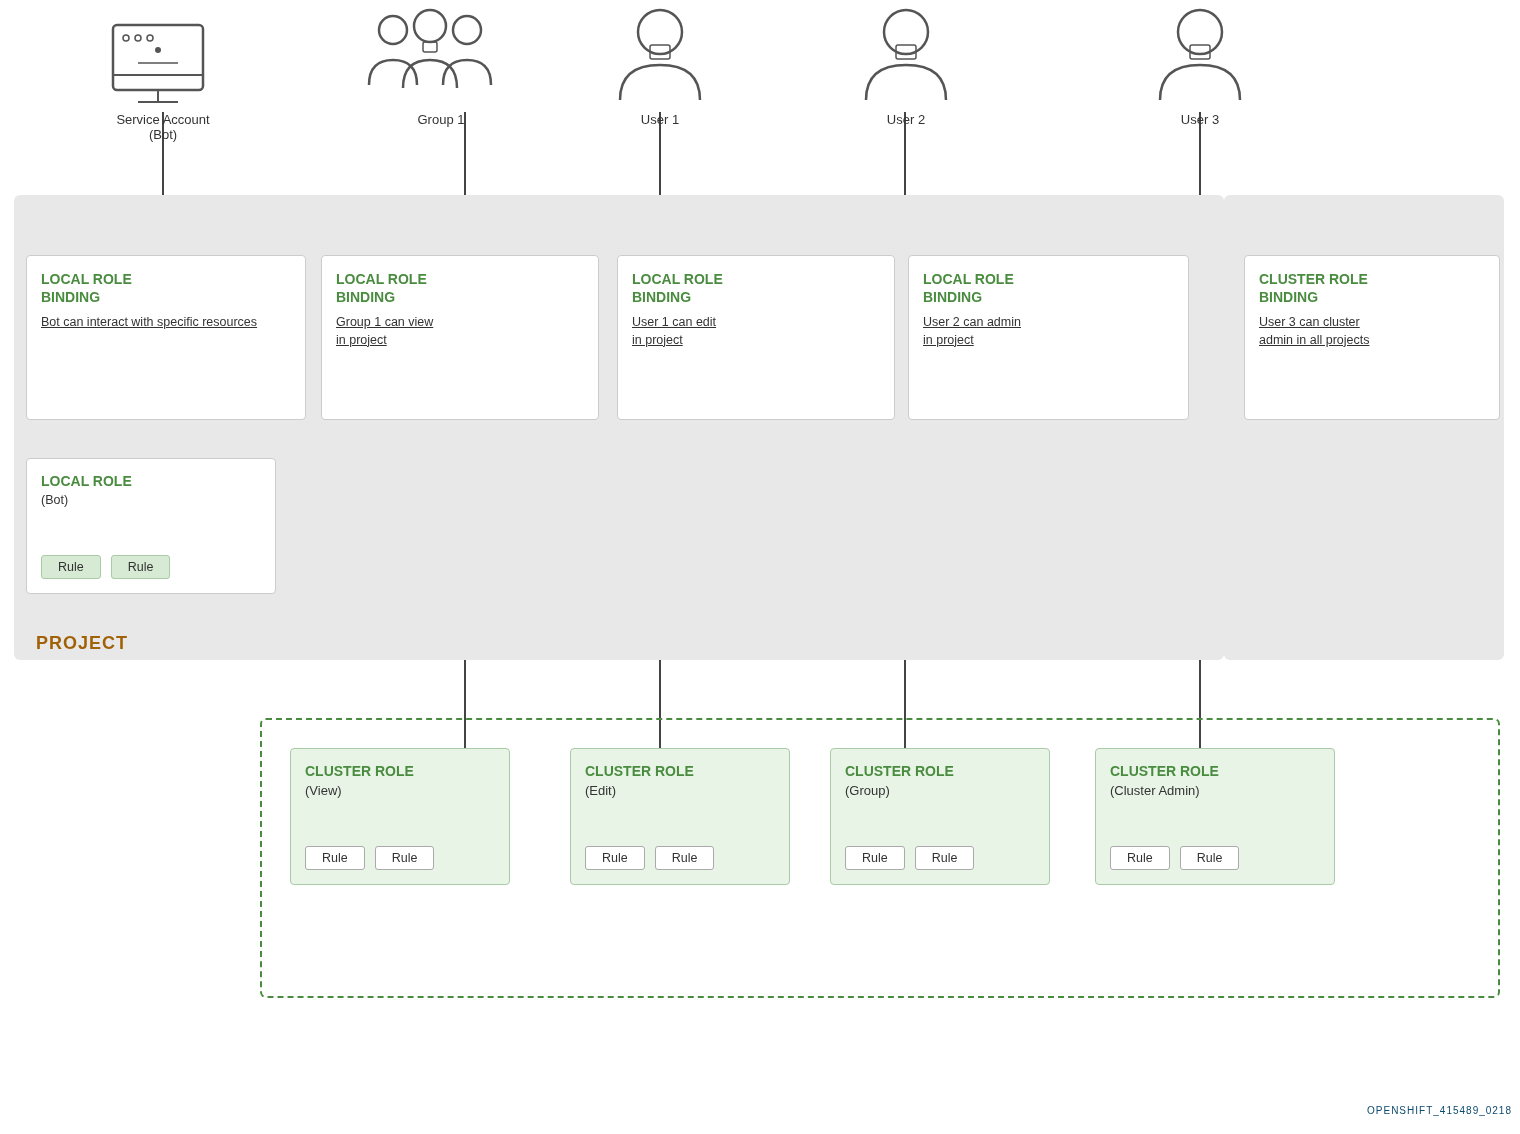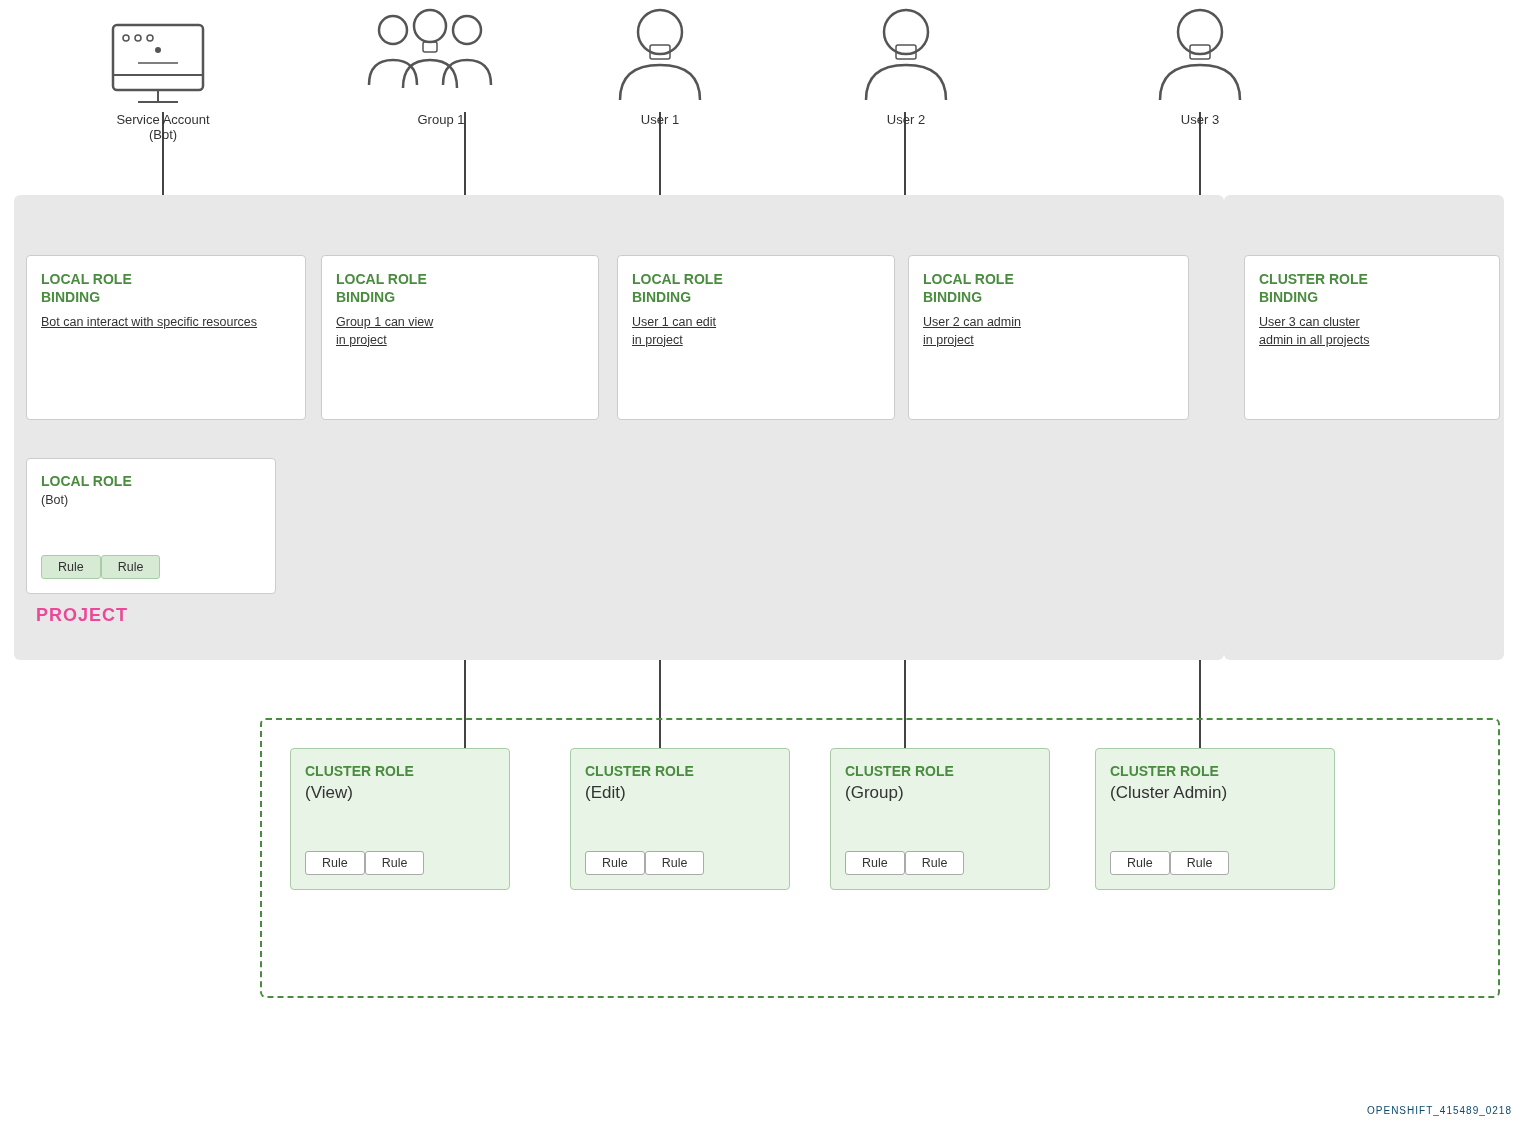--- a/index.html
+++ b/index.html
@@ -68,20 +68,21 @@
     }
 
     .local-role-card .card-subtitle {
       font-size: 12.5px;
       color: #333;
       margin-bottom: 24px;
     }
 
     .rules-row {
       display: flex;
+      gap: 10px;
       margin-top: 48px;
     }
 
     .rule-badge {
       border: 1.5px solid #aaa;
       border-radius: 3px;
       padding: 4px 16px;
       font-size: 12.5px;
       color: #333;
       background: #fff;
@@ -102,21 +103,21 @@
     }
 
     .cluster-role-card .card-title {
       font-weight: bold;
       font-size: 14px;
       color: #4a8c3f;
       margin-bottom: 4px;
     }
 
     .cluster-role-card .card-subtitle {
-      font-size: 17px;
+      font-size: 13px;
       color: #333;
       margin-bottom: 12px;
     }
 
     
     .watermark {
       position: absolute;
       bottom: 18px;
       right: 8px;
       font-size: 10px;
@@ -217,21 +218,21 @@
   <div class="actor" style="position:absolute; left:858px; top:112px; width:96px; text-align:center;">
     <span>User 2</span>
   </div>
   <div class="actor" style="position:absolute; left:1152px; top:112px; width:96px; text-align:center;">
     <span>User 3</span>
   </div>
 
   <div style="position:absolute; left:14px; top:195px; width:1210px; height:465px; background:#e8e8e8; border-radius:6px;">
   </div>
 
-  <div style="position:absolute; left:36px; top:605px; font-weight:bold; font-size:18px; color:#ec4899; letter-spacing:1px;">
+  <div style="position:absolute; left:36px; top:633px; font-weight:bold; font-size:18px; color:#a16207; letter-spacing:1px;">
     <span>PROJECT</span>
   </div>
 
   <div class="binding-card" style="left:26px; top:255px; width:280px; min-height:165px;">
     <div class="card-title">LOCAL ROLE<br>BINDING</div>
     <div class="card-desc">Bot can interact with specific resources</div>
   </div>
 
   <div class="binding-card" style="left:321px; top:255px; width:278px; min-height:165px;">
     <div class="card-title">LOCAL ROLE<br>BINDING</div>

